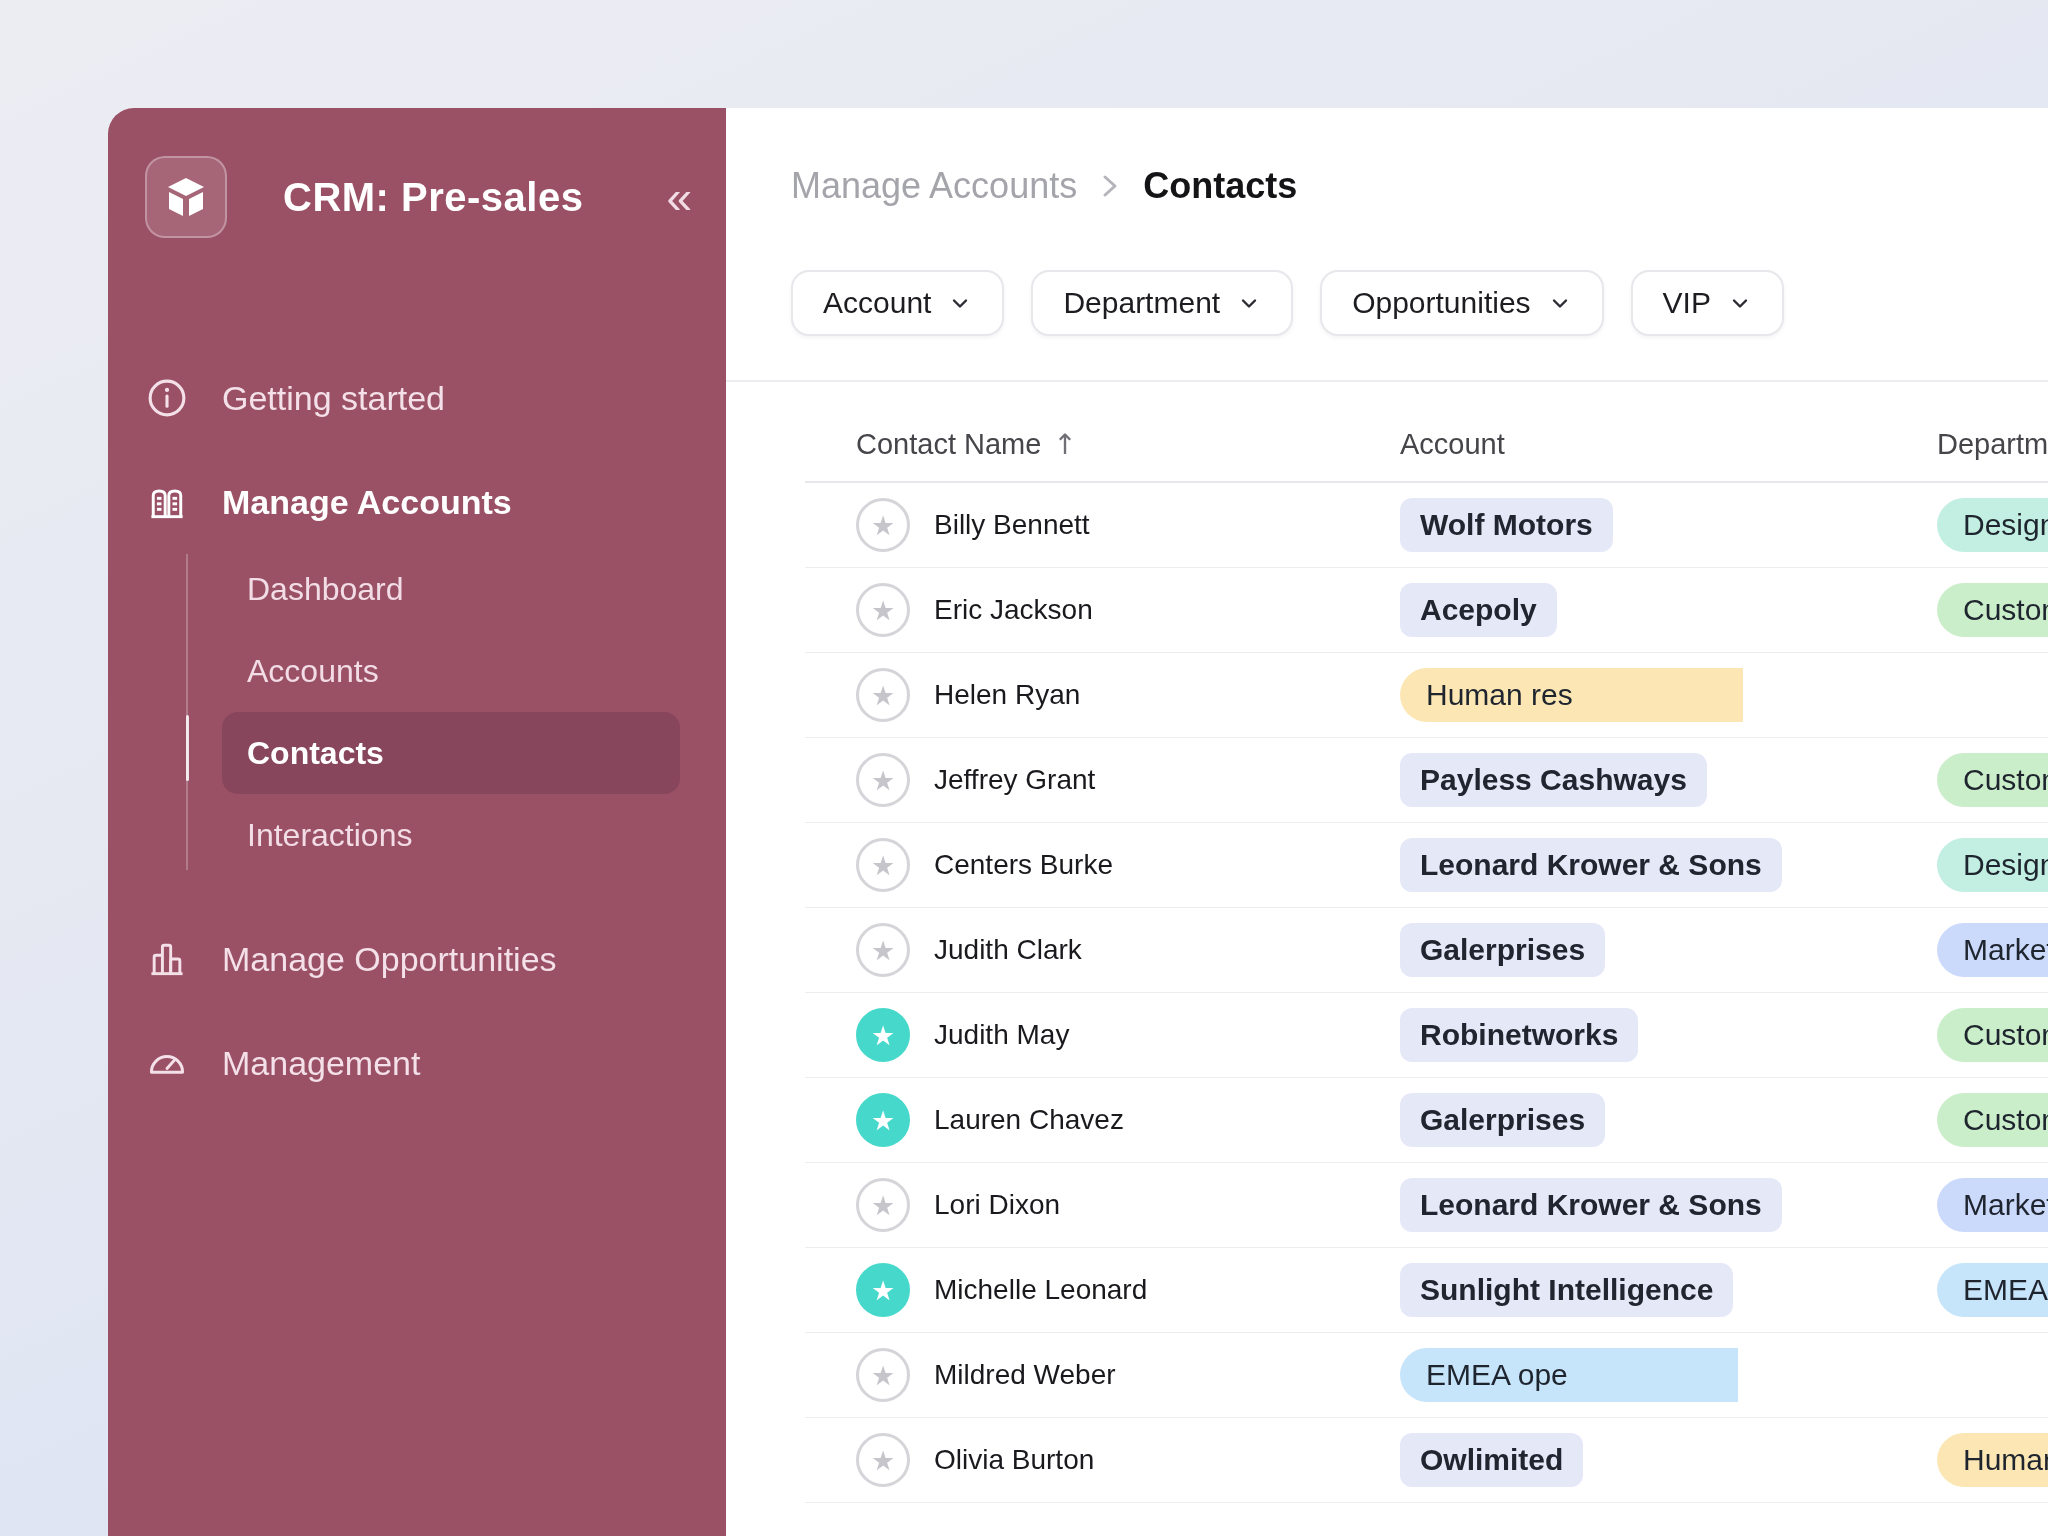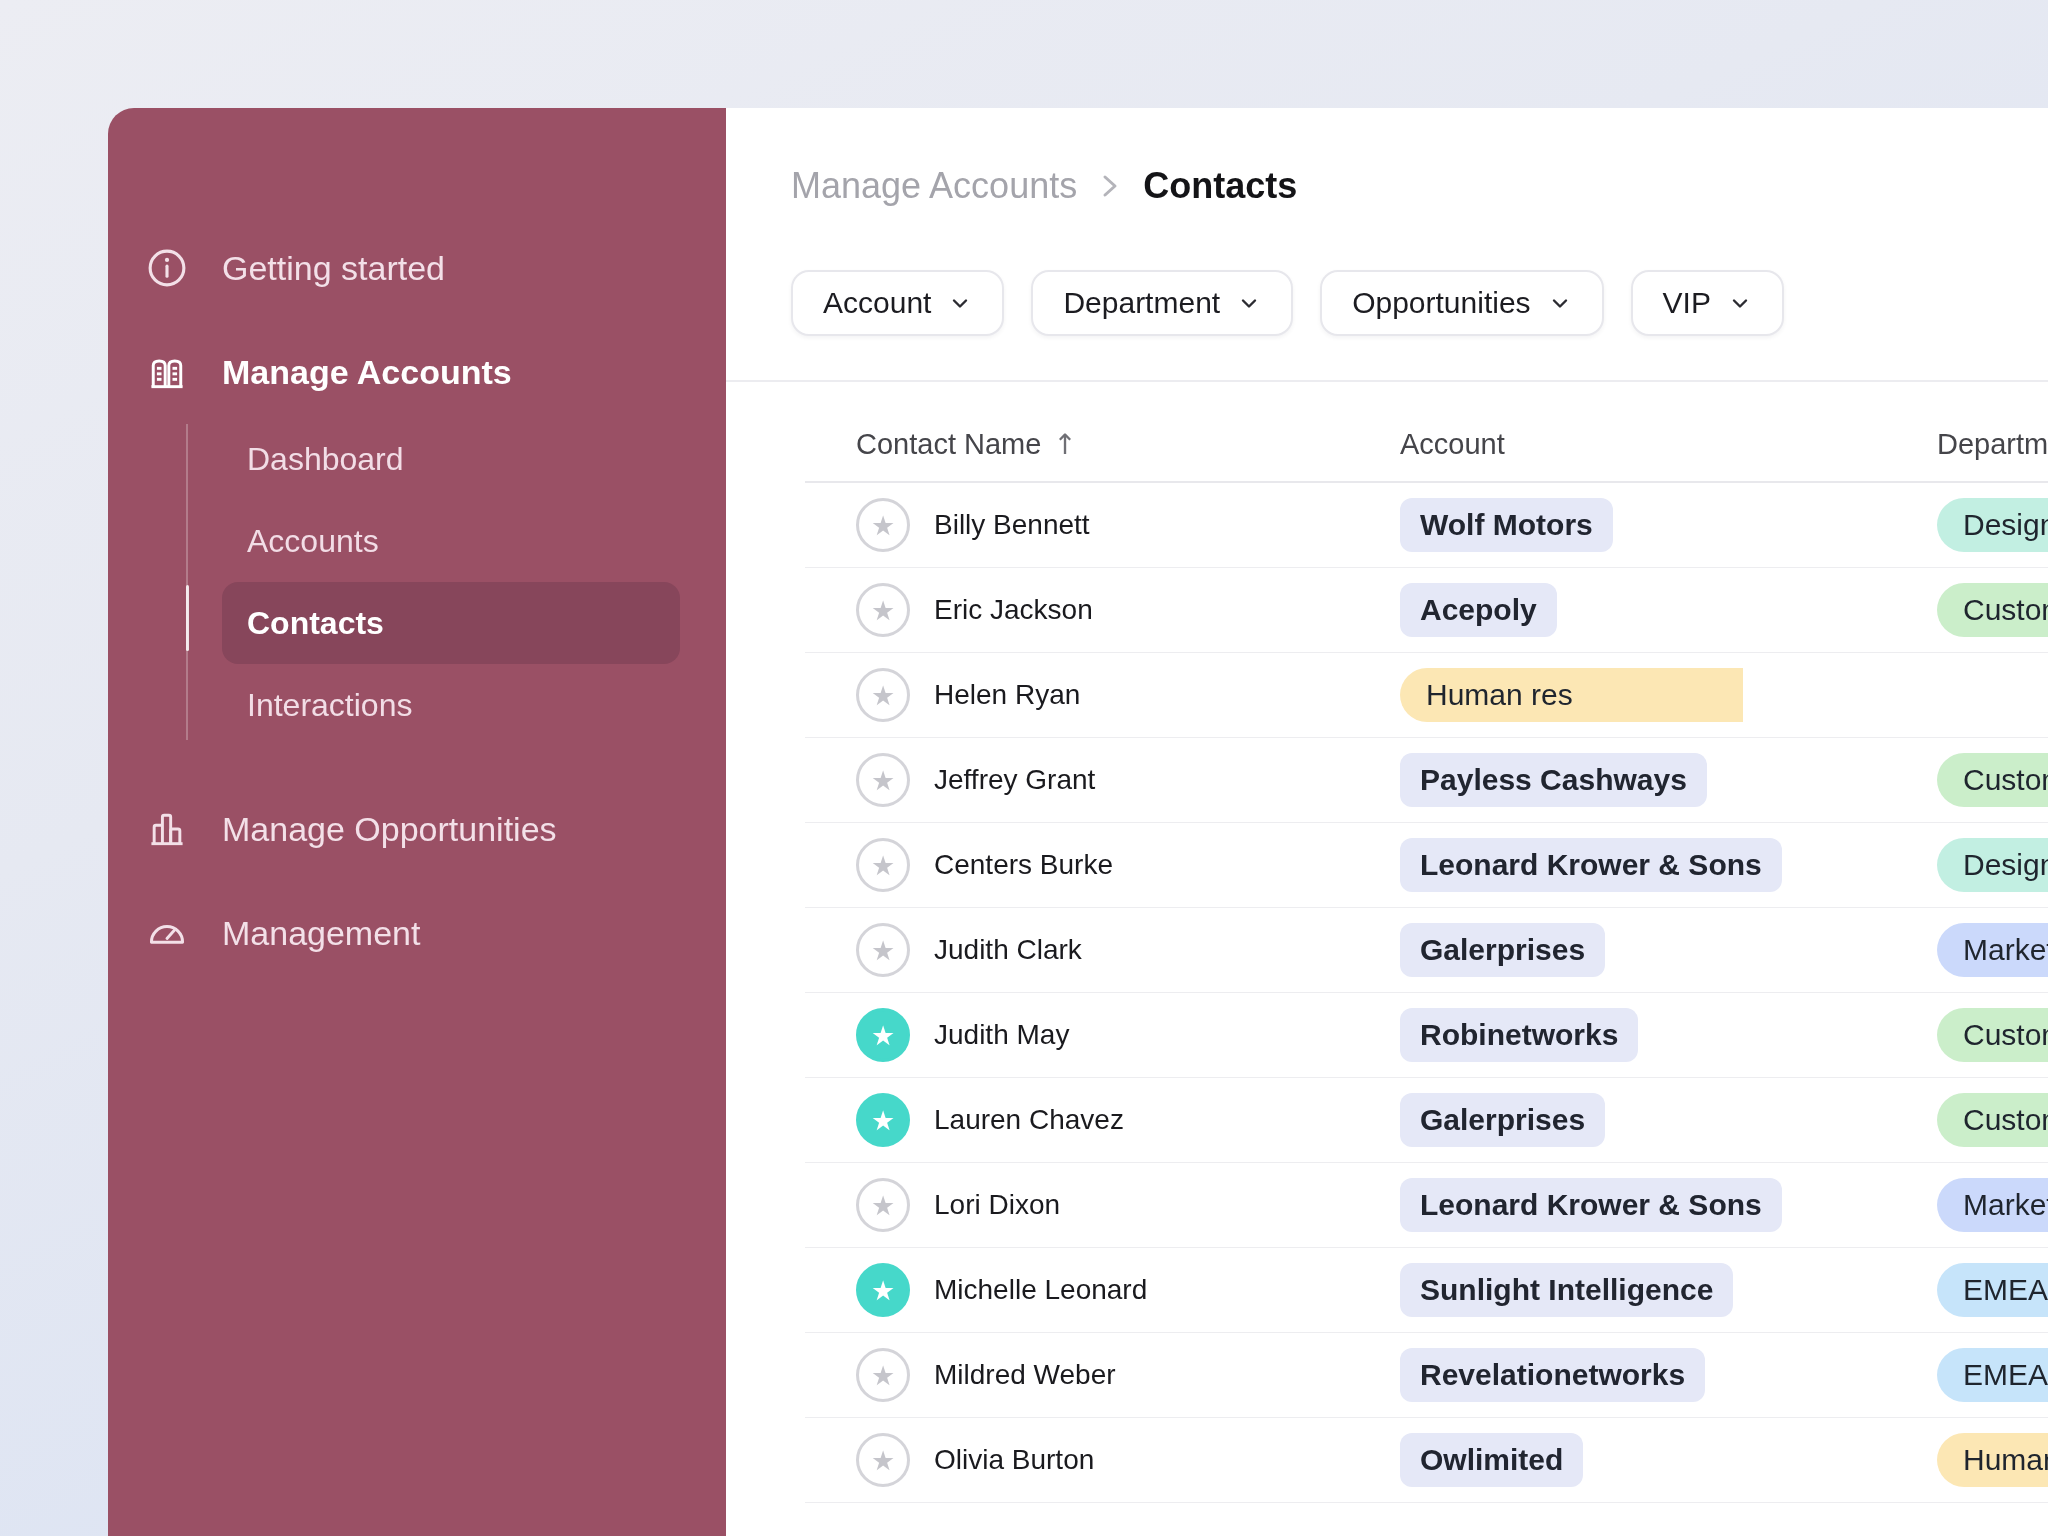--- a/index.html
+++ b/index.html
@@ -101,20 +101,31 @@
 
   svg { display:block; }
 </style>
 </head>
 <body>
 
 <div class="stage">
   <div class="window">
 
     <aside class="sidebar">
+      <div class="side-header">
+        <div class="logo-tile">
+          <svg width="52" height="52" viewBox="0 0 52 52">
+            <polygon points="26,7 44,16 26,25 8,16" fill="#ffffff"></polygon>
+            <polygon points="9,21 23,28 23,45 9,38" fill="#ffffff"></polygon>
+            <polygon points="43,21 29,28 29,45 43,38" fill="#ffffff"></polygon>
+          </svg>
+        </div>
+        <div class="side-title">CRM: Pre-sales</div>
+        <div class="collapse-btn">«</div>
+      </div>
 
       <nav class="nav">
         <div class="nav-item">
           <span class="nav-icon">
             <svg width="44" height="44" viewBox="0 0 24 24" fill="none" stroke="#f3e0e8" stroke-width="1.7">
               <circle cx="12" cy="12" r="9.2"></circle>
               <line x1="12" y1="11" x2="12" y2="16.5" stroke-linecap="round"></line>
               <circle cx="12" cy="7.6" r="1.15" fill="#f3e0e8" stroke="none"></circle>
             </svg>
           </span>
@@ -311,21 +322,20 @@
                 <span class="name">Michelle Leonard</span>
               </div>
               <div class="cell-account"><span class="chip-account">Sunlight Intelligence</span></div>
               <div class="cell-dept"><span class="chip-dept cut" style="background: rgb(198, 228, 250);">EMEA ope</span></div>
             </div>
             <div class="row">
               <div class="cell-name">
                 <span class="star">★</span>
                 <span class="name">Mildred Weber</span>
               </div>
-              <div class="cell-account"><span class="chip-account">Revelationetworks</span></div>
               <div class="cell-dept"><span class="chip-dept cut" style="background: rgb(198, 228, 250);">EMEA ope</span></div>
             </div>
             <div class="row">
               <div class="cell-name">
                 <span class="star">★</span>
                 <span class="name">Olivia Burton</span>
               </div>
               <div class="cell-account"><span class="chip-account">Owlimited</span></div>
               <div class="cell-dept"><span class="chip-dept cut" style="background: rgb(252, 231, 180);">Human res</span></div>
             </div>

